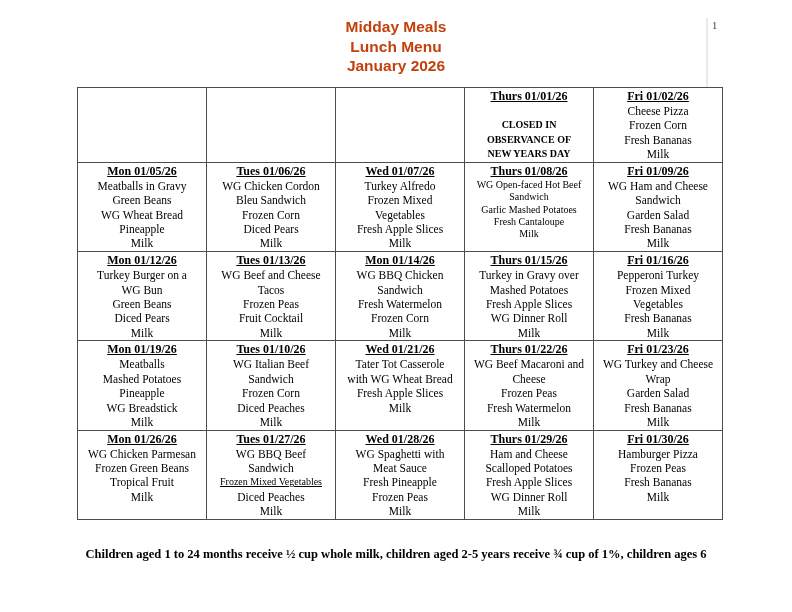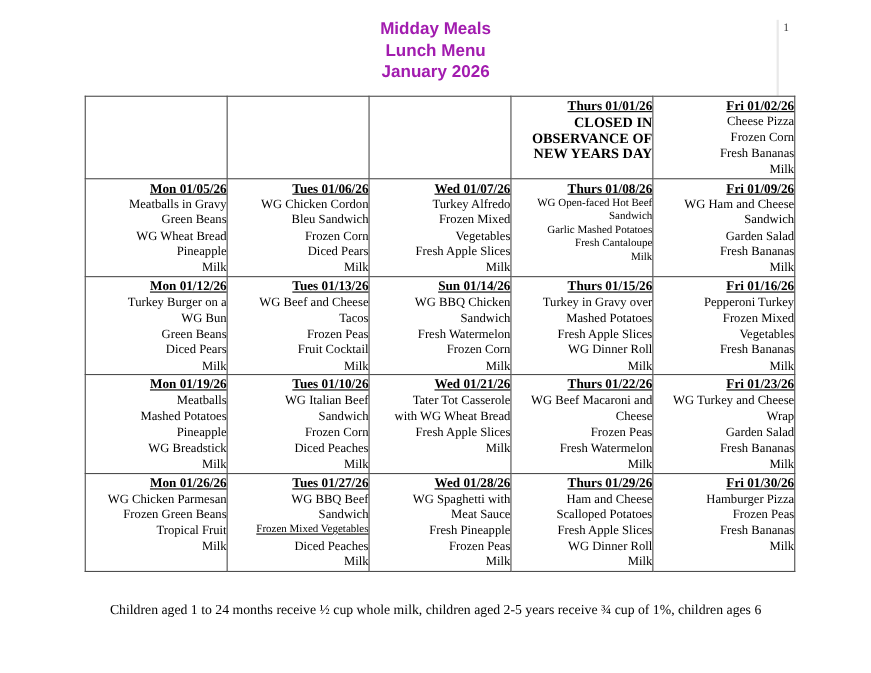--- a/index.html
+++ b/index.html
@@ -1,39 +1,39 @@
 <!DOCTYPE html>
 <html><head>
 <meta charset="utf-8">
 <style>
   html,body{margin:0;padding:0;background:#fff;}
   .canvas{position:relative;width:792px;height:612px;background:#ffffff;overflow:hidden;
           font-family:"Liberation Serif",serif;color:#000;}
 
   .title{position:absolute;top:17px;left:0;width:100%;text-align:center;
          font-family:"Liberation Sans",sans-serif;font-weight:bold;
-         font-size:15.5px;line-height:19.5px;color:#a21caf;}
+         font-size:15.5px;line-height:19.5px;color:#c2410c;}
 
   .page-num{position:absolute;top:20px;left:712px;font-size:10.5px;color:#3a3a3a;
             font-family:"Liberation Serif",serif;}
   .margin-line{position:absolute;left:706px;top:18px;width:2px;height:69px;background:#e9e9e9;}
 
   table.menu{position:absolute;left:77px;top:87px;width:646px;height:433px;
              border-collapse:collapse;table-layout:fixed;}
-  table.menu td{border:1px solid #4d4d4d;vertical-align:top;text-align:right;
+  table.menu td{border:1px solid #4d4d4d;vertical-align:top;text-align:center;
                 padding:1px 0 0 0;}
   .cell-date{font-weight:bold;text-decoration:underline;font-size:12px;line-height:15px;white-space:nowrap;}
   .cell-item{font-size:11.5px;line-height:14.4px;white-space:nowrap;}
   td.small .cell-item{font-size:10px;line-height:12.4px;}
   .cell-item.item-small{font-size:10px;text-decoration:underline;}
-  .cell-notice{font-weight:bold;font-size:13px;line-height:14.5px;margin-top:0;}
+  .cell-notice{font-weight:bold;font-size:10px;line-height:14.5px;margin-top:14px;}
   .cell-notice div{white-space:nowrap;}
 
   .footer{position:absolute;top:547px;left:0;width:100%;text-align:center;
-          font-weight:normal;font-size:12.5px;line-height:15px;color:#000;}
+          font-weight:bold;font-size:12.5px;line-height:15px;color:#000;}
   .footer div{white-space:nowrap;}
 </style>
 </head>
 <body>
 
 <div class="canvas">
 
   <div class="title">
     <div>Midday Meals</div>
     <div>Lunch Menu</div>
@@ -118,21 +118,21 @@
           </td>
           <td>
             <div class="cell-date">Tues 01/13/26</div>
             <div class="cell-item">WG Beef and Cheese</div>
             <div class="cell-item">Tacos</div>
             <div class="cell-item">Frozen Peas</div>
             <div class="cell-item">Fruit Cocktail</div>
             <div class="cell-item">Milk</div>
           </td>
           <td>
-            <div class="cell-date">Sun 01/14/26</div>
+            <div class="cell-date">Mon 01/14/26</div>
             <div class="cell-item">WG BBQ Chicken</div>
             <div class="cell-item">Sandwich</div>
             <div class="cell-item">Fresh Watermelon</div>
             <div class="cell-item">Frozen Corn</div>
             <div class="cell-item">Milk</div>
           </td>
           <td>
             <div class="cell-date">Thurs 01/15/26</div>
             <div class="cell-item">Turkey in Gravy over</div>
             <div class="cell-item">Mashed Potatoes</div>

